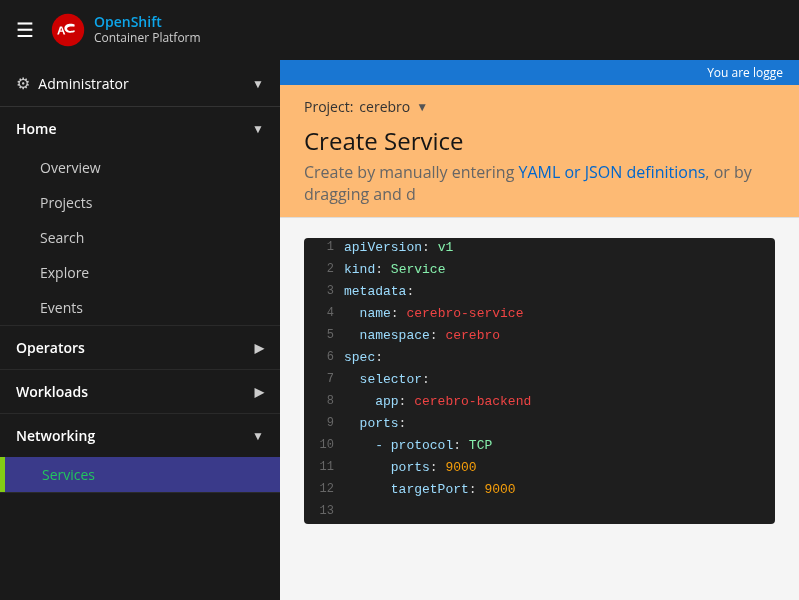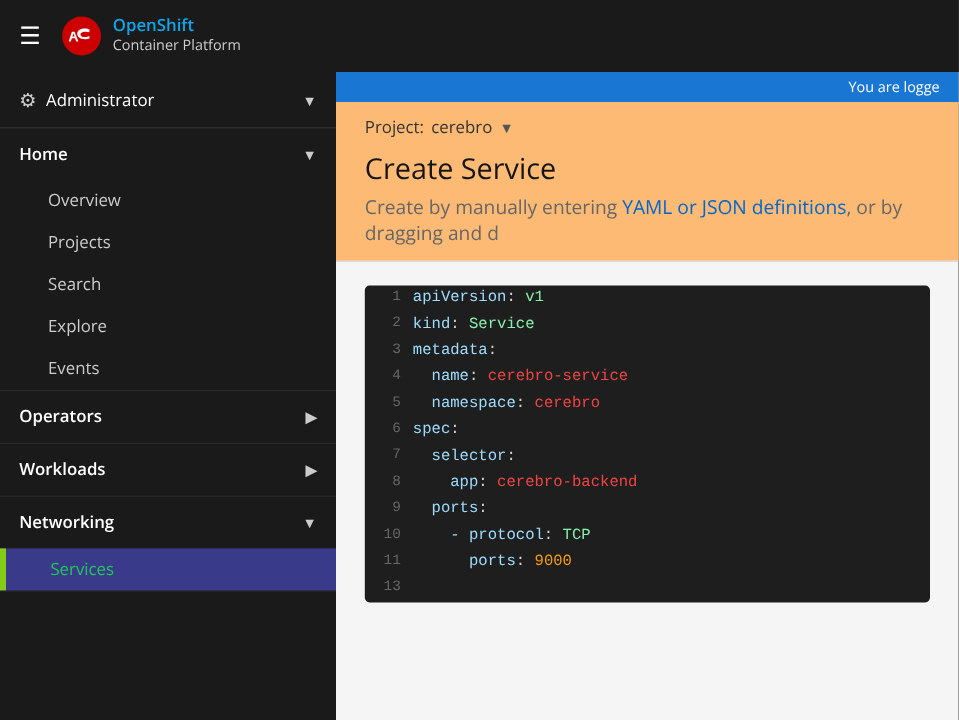--- a/index.html
+++ b/index.html
@@ -335,20 +335,24 @@
           </div>
           <div class="code-line">
             <span class="line-number">10</span>
             <span class="line-content"><span class="yaml-key">    - protocol</span>: <span class="yaml-value">TCP</span></span>
           </div>
           <div class="code-line">
             <span class="line-number">11</span>
             <span class="line-content"><span class="yaml-key">      ports</span>: <span class="yaml-number">9000</span></span>
           </div>
           <div class="code-line">
+            <span class="line-number">12</span>
+            <span class="line-content"><span class="yaml-key">      targetPort</span>: <span class="yaml-number">9000</span></span>
+          </div>
+          <div class="code-line">
             <span class="line-number">13</span>
             <span class="line-content"></span>
           </div>
         </div>
     </div>
   </div>
 
 </div>
 
 </body></html>

